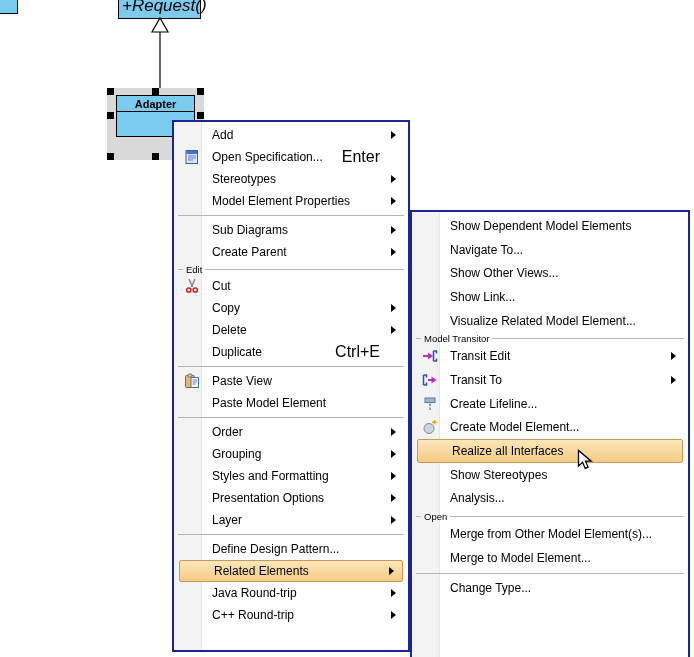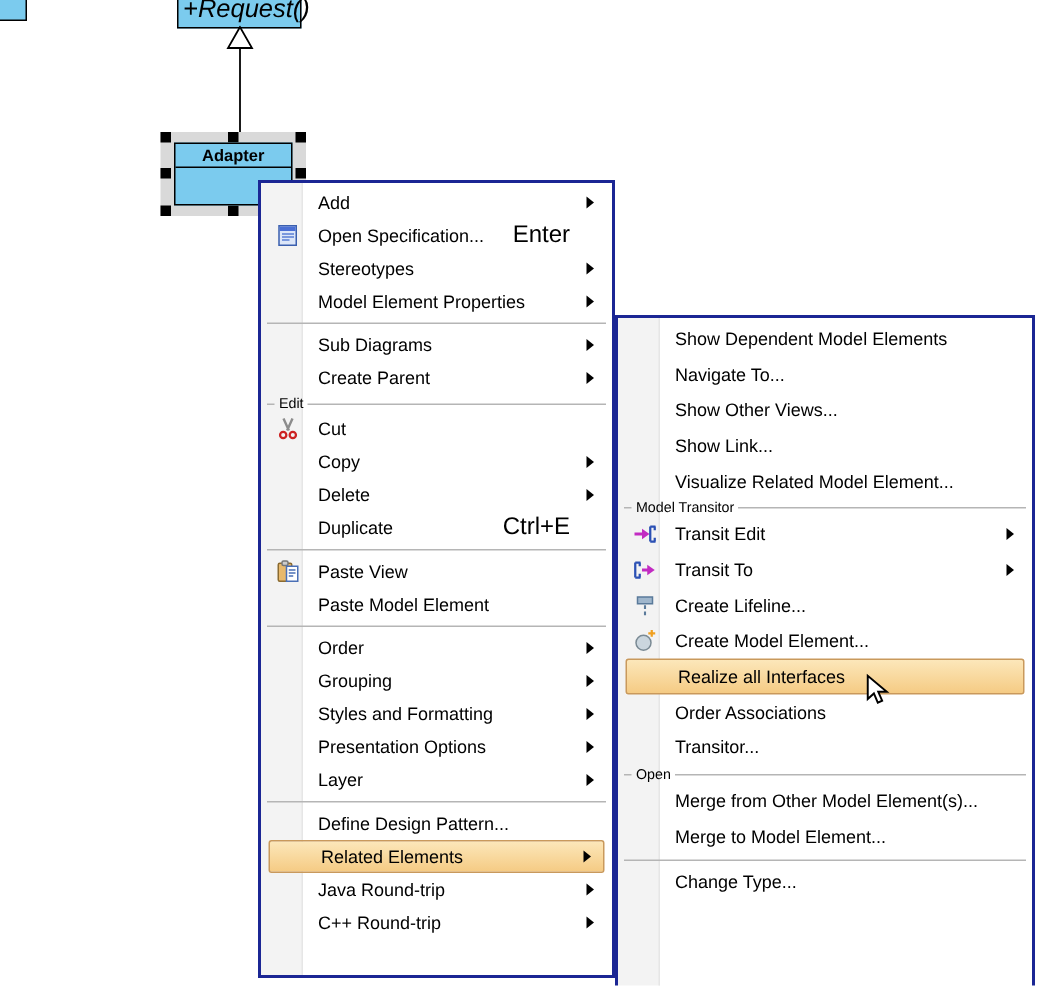--- a/index.html
+++ b/index.html
@@ -17,21 +17,21 @@
     position:absolute; left:118px; top:-11px; width:83px; height:30px;
     background:var(--class-fill); border:1.5px solid #000;
   }
   #request-class .op-label {
     position:absolute; left:3px; bottom:2px; font-style:italic;
     font-size:17px; color:#000; white-space:nowrap;
   }
   #realization-connector { position:absolute; left:144px; top:17px; }
 
   #adapter-frame {
-    position:absolute; left:107px; top:88px; width:97px; height:56px;
+    position:absolute; left:107px; top:88px; width:97px; height:72px;
     background:var(--selection-frame,#D9D9D9);
   }
   .handle { position:absolute; width:7px; height:7px; background:#000; }
   .handle.tl{left:0;top:0} .handle.tm{left:45px;top:0} .handle.tr{right:0;top:0}
   .handle.ml{left:0;top:24px} .handle.mr{right:0;top:24px}
   .handle.bl{left:0;bottom:0} .handle.bm{left:45px;bottom:0} .handle.br{right:0;bottom:0}
   #adapter-class {
     position:absolute; left:9px; top:7px; width:79px; height:42px;
     background:var(--class-fill); border:1px solid #000;
   }
@@ -321,25 +321,25 @@
             </svg>
           </span>
           <span class="mi-label">Create Model Element...</span>
         </div>
         <div class="menu-item highlighted">
           <span class="mi-icon"></span>
           <span class="mi-label">Realize all Interfaces</span>
         </div>
         <div class="menu-item">
           <span class="mi-icon"></span>
-          <span class="mi-label">Order Associations</span>
-        </div>
-        <div class="menu-item">
-          <span class="mi-icon"></span>
-          <span class="mi-label">Transitor...</span>
+          <span class="mi-label">Show Stereotypes</span>
+        </div>
+        <div class="menu-item">
+          <span class="mi-icon"></span>
+          <span class="mi-label">Analysis...</span>
         </div>
         <div class="menu-sep labeled">
           <span class="sep-dash"></span>
           <span class="sep-label">Open</span>
           <span class="sep-line"></span>
         </div>
         <div class="menu-item">
           <span class="mi-icon"></span>
           <span class="mi-label">Merge from Other Model Element(s)...</span>
         </div>

